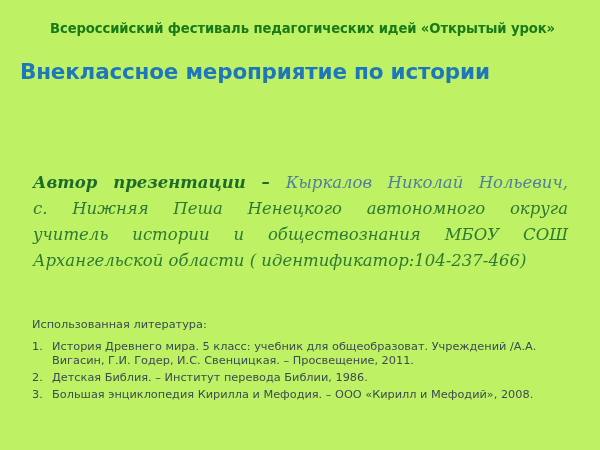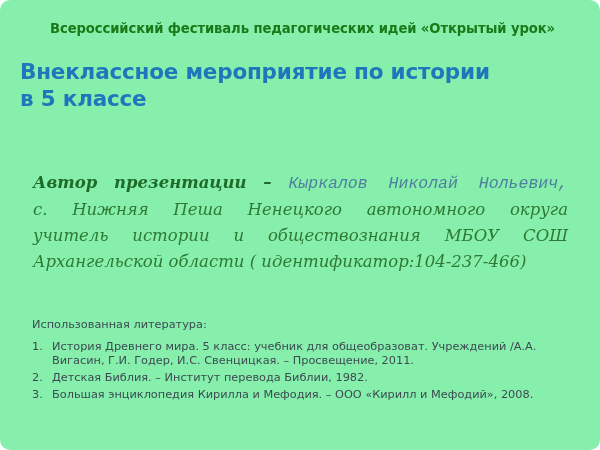--- a/index.html
+++ b/index.html
@@ -12,22 +12,21 @@
     height: 450px;
     position: relative;
     overflow: hidden;
     font-family: "Liberation Sans", sans-serif;
     -webkit-font-smoothing: antialiased;
   }
 
   .slide {
     position: absolute;
     inset: 0;
-    background: #86efac;
-    border-radius: 10px;
+    background: #bef264;
   }
 
   
   .festival-header {
     position: absolute;
     top: 21px;
     left: 30px;
     width: 545px;
     text-align: center;
     font-family: "DejaVu Sans", sans-serif;
@@ -76,21 +75,20 @@
   .author-block .aline.last {
     text-align-last: left;
   }
   .author-label {
     font-weight: bold;
     color: #1f6b2a;
     margin-top: 40px;
   }
   .author-name {
     color: #4f7f9e;
-    font-family: Liberation Mono, monospace;
   }
   .ident {
     font-style: italic;
   }
 
   
   .references {
     position: absolute;
     top: 318px;
     left: 32px;
@@ -123,40 +121,39 @@
 </style>
 </head>
 <body>
 
 <div class="slide">
 
   <div class="festival-header">Всероссийский фестиваль педагогических идей «Открытый урок»</div>
 
   <div class="main-title">
     <span class="tline">Внеклассное мероприятие по истории</span>
-    <span class="tline">в 5 классе</span>
   </div>
 
   <div class="author-block">
     <span class="aline"><span class="author-label">Автор презентации – </span><span class="author-name">Кыркалов Николай Нольевич,</span></span>
     <span class="aline">с. Нижняя Пеша Ненецкого автономного округа</span>
     <span class="aline">учитель истории и обществознания МБОУ СОШ</span>
     <span class="aline last"><span>Архангельской области ( идентификатор:</span><span class="ident">104-237-466)</span></span>
   </div>
 
   <div class="references">
     <span class="ref-heading">Использованная литература:</span>
     <ol class="ref-list">
       <li class="ref-item">
         <span class="ref-num">1.</span>
         <span class="ref-text">История Древнего мира. 5 класс: учебник для общеобразоват. Учреждений /А.А. Вигасин, Г.И. Годер, И.С. Свенцицкая. – Просвещение, 2011.</span>
       </li>
       <li class="ref-item">
         <span class="ref-num">2.</span>
-        <span class="ref-text">Детская Библия. – Институт перевода Библии, 1982.</span>
+        <span class="ref-text">Детская Библия. – Институт перевода Библии, 1986.</span>
       </li>
       <li class="ref-item">
         <span class="ref-num">3.</span>
         <span class="ref-text">Большая энциклопедия Кирилла и Мефодия. – ООО «Кирилл и Мефодий», 2008.</span>
       </li>
     </ol>
   </div>
 
 </div>
 

